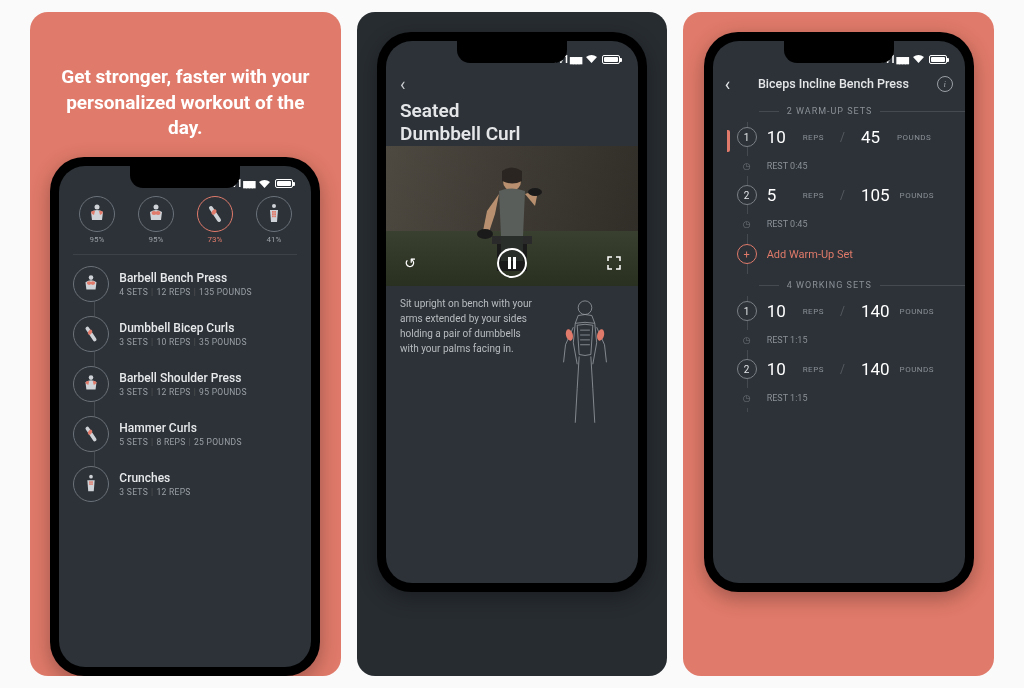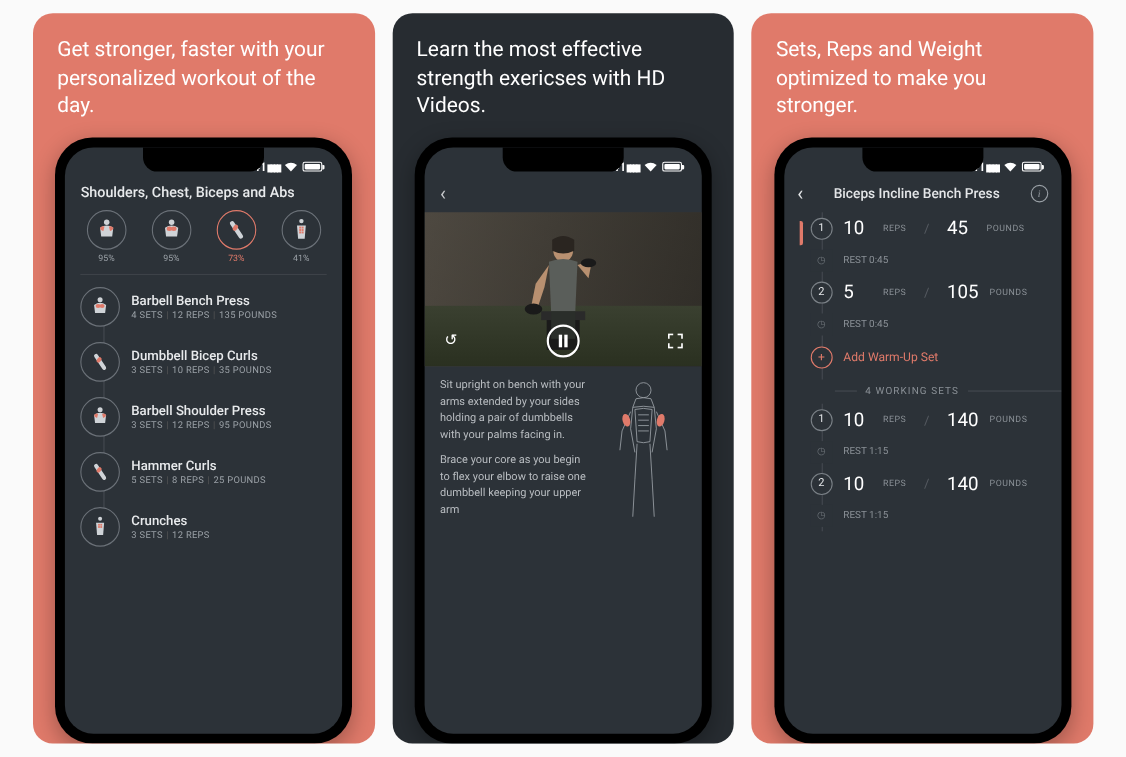--- a/index.html
+++ b/index.html
@@ -21,24 +21,25 @@
     align-items: center;
     position: relative;
     overflow: hidden;
     padding-top: 20px;
   }
   .panel.coral { background: #e07a6a; }
   .panel.dark { background: #272c31; }
   .headline {
     color: #fff;
     font-size: 19px;
-    font-weight: 400;
-    text-align: left;
+    font-weight: 700;
+    text-align: center;
     line-height: 1.35;
     padding: 0 22px 16px;
+    margin-top: 32px;
   }
   .phone {
     width: 270px;
     height: 560px;
     background: #000;
     border-radius: 34px;
     padding: 9px;
     position: relative;
     box-shadow: 0 6px 20px rgba(0,0,0,0.3);
   }
@@ -151,21 +152,20 @@
       <div class="status-bar">
         <span>9:41</span>
         <span class="status-right">
           <span class="signal-icon"></span>
           <svg class="wifi-icon" width="13" height="10" viewBox="0 0 13 10">
               <path d="M6.5 9 L1 3 Q6.5 -1 12 3 Z" fill="#fff"></path>
             </svg>
           <span class="battery-icon"></span>
         </span>
       </div>
-      <div class="s1-title">Shoulders, Chest, Biceps and Abs</div>
       <div class="muscle-row">
         <div class="muscle-item">
           <div class="muscle-circ">
               <svg class="muscle-svg" viewBox="0 0 24 24">
                 <circle cx="12" cy="5" r="2.5" fill="#cfd3d7"></circle>
                 <path d="M6 10 Q12 6 18 10 L17 18 L7 18 Z" fill="#cfd3d7"></path>
                 <path d="M6 10 Q8 8 10 9 L9 13 Q6 12 6 10" fill="#e07a6a"></path>
                 <path d="M18 10 Q16 8 14 9 L15 13 Q18 12 18 10" fill="#e07a6a"></path>
               </svg>
             </div>
@@ -277,36 +277,37 @@
             <div class="ex-name">Crunches</div>
             <div class="ex-meta"><span>3 SETS</span><span class="sep">|</span><span>12 REPS</span></div>
           </div>
         </div>
       </div>
     </div>
   </div>
 </div>
 
 <div class="panel dark">
-  <div class="headline">Learn the most effective strength exericses with HD Videos.</div>
   <div class="phone">
     <div class="notch"></div>
     <div class="screen">
       <div class="status-bar">
         <span>9:41</span>
         <span class="status-right">
           <span class="signal-icon"></span>
           <svg width="13" height="10" viewBox="0 0 13 10">
               <path d="M6.5 9 L1 3 Q6.5 -1 12 3 Z" fill="#fff"></path>
             </svg>
           <span class="battery-icon"></span>
         </span>
       </div>
       <div class="s2-back">‹</div>
       <div class="s2-title">
+        <div>Seated</div>
+        <div>Dumbbell Curl</div>
       </div>
       <div class="video-frame">
         <div class="gym-bg"></div>
         <div class="gym-floor"></div>
         <svg class="person" width="110" height="120" viewBox="0 0 110 120">
           <rect x="40" y="85" width="30" height="30" fill="#1a1a1a"></rect>
           <rect x="35" y="80" width="40" height="8" fill="#2a2a2a"></rect>
           <ellipse cx="55" cy="25" rx="9" ry="10" fill="#b89070"></ellipse>
           <path d="M45 15 Q55 8 65 15 L65 25 Q55 30 45 25 Z" fill="#2a2520"></path>
           <path d="M42 35 Q55 30 68 35 L66 80 L44 80 Z" fill="#5a5e5a"></path>
@@ -327,60 +328,59 @@
           <div class="vc-btn">
             <svg width="14" height="14" viewBox="0 0 14 14" fill="none" stroke="#fff" stroke-width="1.5">
                 <path d="M1 5 V1 H5 M9 1 H13 V5 M13 9 V13 H9 M5 13 H1 V9"></path>
               </svg>
           </div>
         </div>
       </div>
       <div class="s2-body">
         <div class="s2-text">
           <p>Sit upright on bench with your arms extended by your sides holding a pair of dumbbells with your palms facing in.</p>
-          <p>Brace your core as you begin to flex your elbow to raise one dumbbell keeping your upper arm</p>
         </div>
         <svg class="anatomy" viewBox="0 0 80 140">
           <g fill="none" stroke="#9aa0a6" stroke-width="0.8">
             <circle cx="40" cy="12" r="7"></circle>
             <path d="M33 20 Q40 18 47 20 L50 28 Q40 26 30 28 Z"></path>
             <path d="M30 28 L28 48 L32 70 M50 28 L52 48 L48 70"></path>
             <path d="M32 30 Q40 28 48 30 L46 60 Q40 62 34 60 Z"></path>
             <path d="M34 62 L32 95 L30 130 M46 62 L48 95 L50 130"></path>
             <path d="M28 32 L20 50 L18 68 M52 32 L60 50 L62 68"></path>
             <path d="M35 35 L45 35 M35 40 L45 40 M35 45 L45 45 M35 50 L45 50"></path>
           </g>
           <ellipse cx="24" cy="40" rx="3.5" ry="6" fill="#e07a6a" transform="rotate(-15 24 40)"></ellipse>
           <ellipse cx="56" cy="40" rx="3.5" ry="6" fill="#e07a6a" transform="rotate(15 56 40)"></ellipse>
         </svg>
       </div>
     </div>
   </div>
 </div>
 
 <div class="panel coral">
-  <div class="headline">Sets, Reps and Weight optimized to make you stronger.</div>
   <div class="phone">
     <div class="notch"></div>
     <div class="screen">
       <div class="status-bar">
         <span>9:41</span>
         <span class="status-right">
           <span class="signal-icon"></span>
           <svg width="13" height="10" viewBox="0 0 13 10">
               <path d="M6.5 9 L1 3 Q6.5 -1 12 3 Z" fill="#fff"></path>
             </svg>
           <span class="battery-icon"></span>
         </span>
       </div>
       <div class="s3-head">
         <span style="font-size:18px;">‹</span>
         <span class="s3-head-title">Biceps Incline Bench Press</span>
         <span class="s3-info">i</span>
       </div>
+      <div class="section-label">2 WARM-UP SETS</div>
       <div class="set-list">
         <div class="set-vline"></div>
         <div class="set-row">
           <div class="accent-bar"></div>
           <div class="set-num">1</div>
           <span class="set-val">10</span>
           <span class="set-unit">REPS</span>
           <span class="set-slash">/</span>
           <span class="set-val">45</span>
           <span class="set-unit">POUNDS</span>

